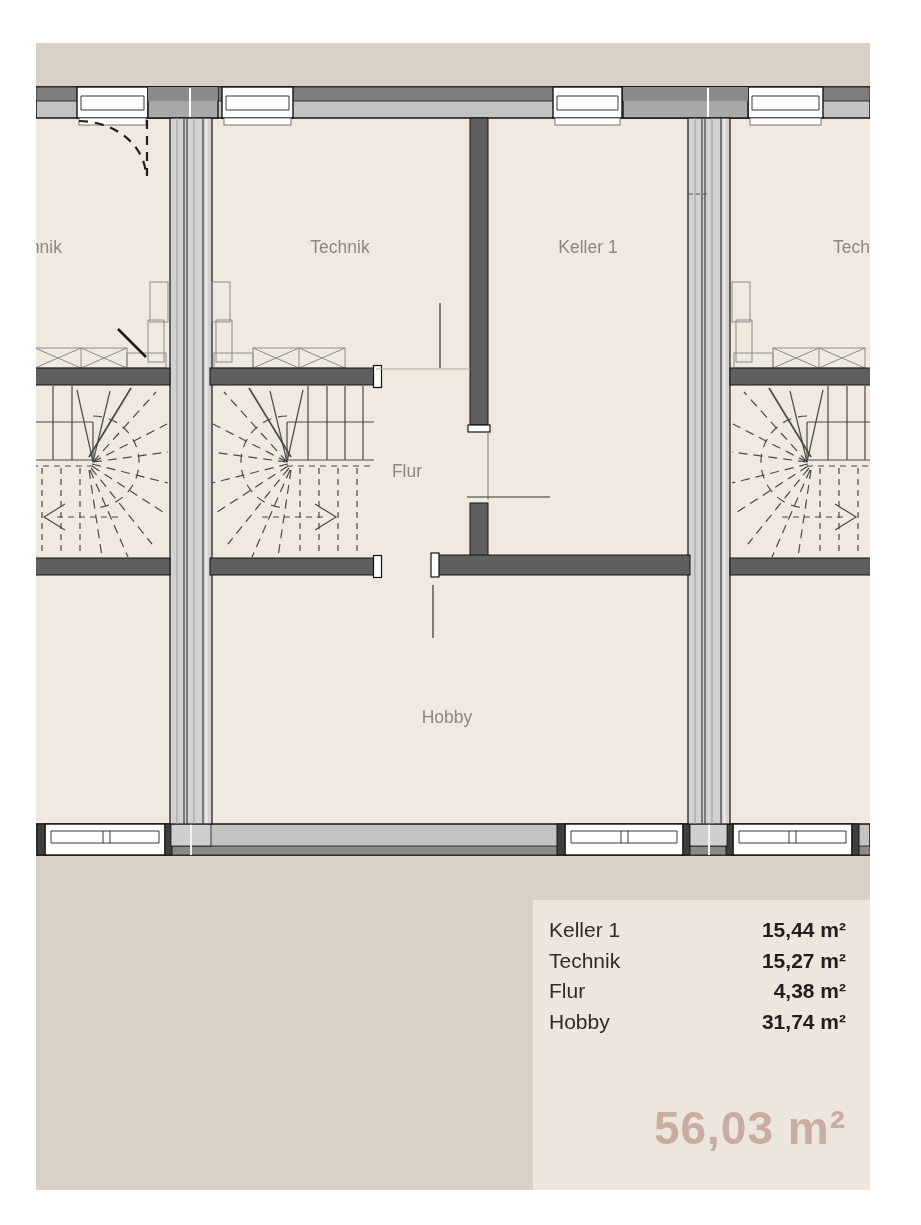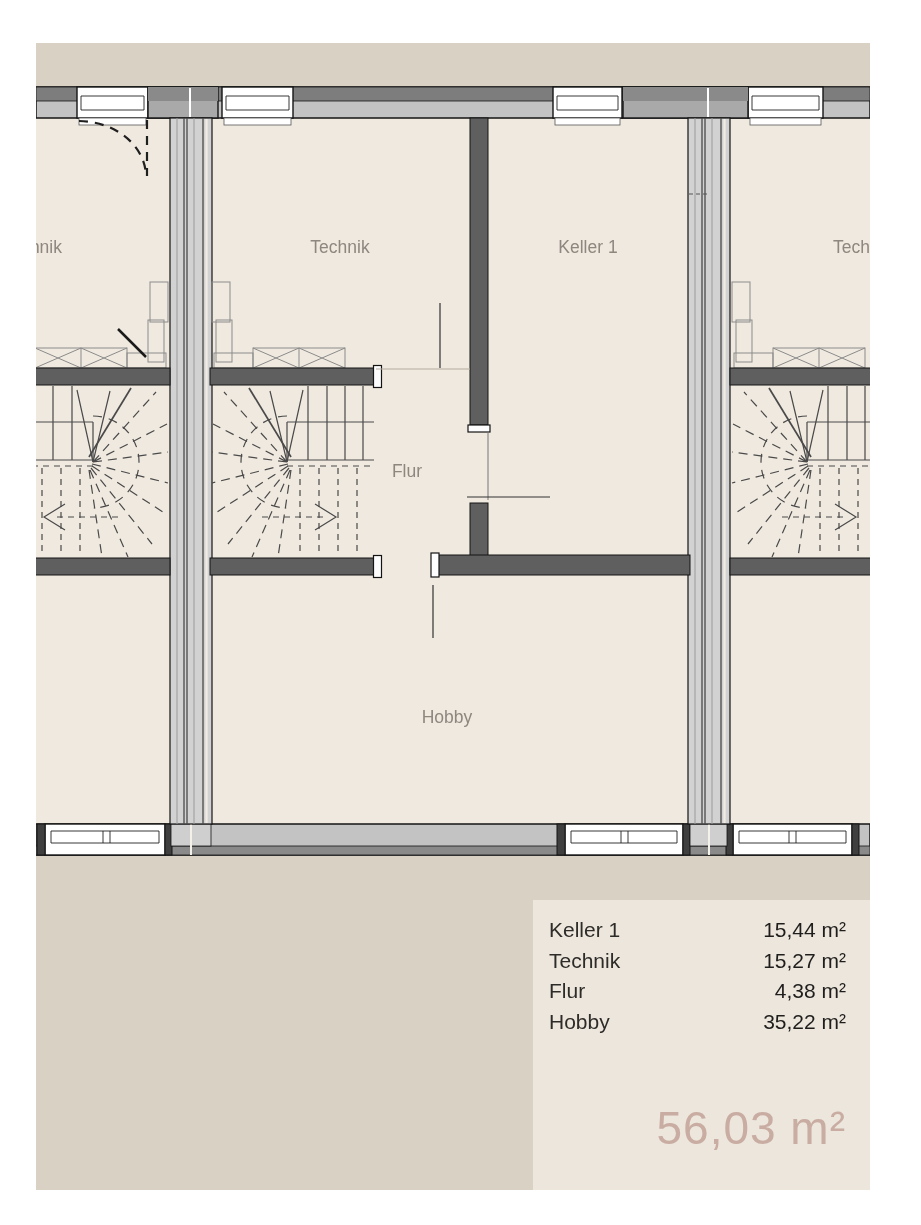--- a/index.html
+++ b/index.html
@@ -15,22 +15,22 @@
   .dash{fill:none;stroke:#4a4a4a;stroke-width:1.2;stroke-dasharray:9 6;}
   .dash2{fill:none;stroke:#4a4a4a;stroke-width:1.2;stroke-dasharray:6 5;}
   .darc{fill:none;stroke:#4a4a4a;stroke-width:1.2;stroke-dasharray:9 7;}
   .wline{stroke:#222222;stroke-width:0.9;fill:none;}
   .roomlabel{font-size:17.5px;fill:#8e8780;}
   
   #legend{position:absolute;left:533px;top:900px;width:337px;height:290px;
           background:#ece6dc;box-sizing:border-box;padding:15px 24px 0 16px;}
   .lrow{display:flex;justify-content:space-between;align-items:center;
         height:30.5px;font-size:21px;color:#2e2c29;}
-  .lrow .val{font-weight:normal;color:#1f1e1c;}
-  #total{position:absolute;right:24px;bottom:35px;font-size:46px;font-weight:400;
+  .lrow .val{font-weight:bold;color:#1f1e1c;}
+  #total{position:absolute;right:24px;bottom:35px;font-size:46px;font-weight:700;
          color:#c9aca2;letter-spacing:1px;}
 </style>
 </head>
 <body>
 
 <div id="stage">
 <svg id="plan-svg" width="921" height="1225" viewBox="0 0 921 1225">
 
   <defs>
 
@@ -194,17 +194,17 @@
   <div class="lrow">
     <span>Technik</span>
     <span class="val">15,27 m²</span>
   </div>
   <div class="lrow">
     <span>Flur</span>
     <span class="val">4,38 m²</span>
   </div>
   <div class="lrow">
     <span>Hobby</span>
-    <span class="val">35,22 m²</span>
+    <span class="val">31,74 m²</span>
   </div>
   <div id="total">56,03 m²</div>
 </div>
 </div>
 
 </body></html>

